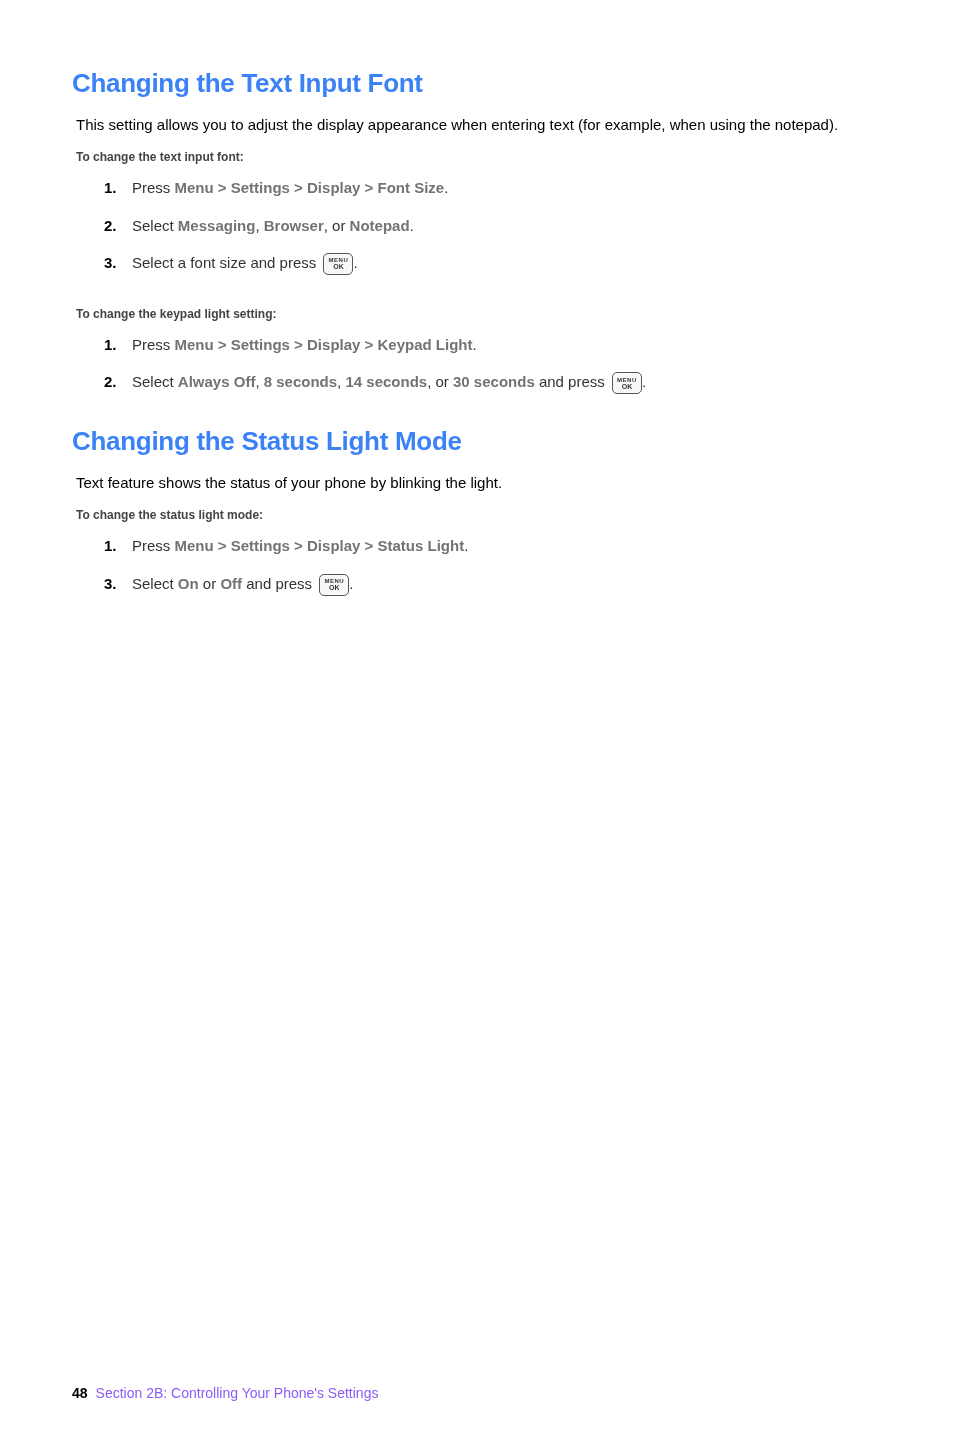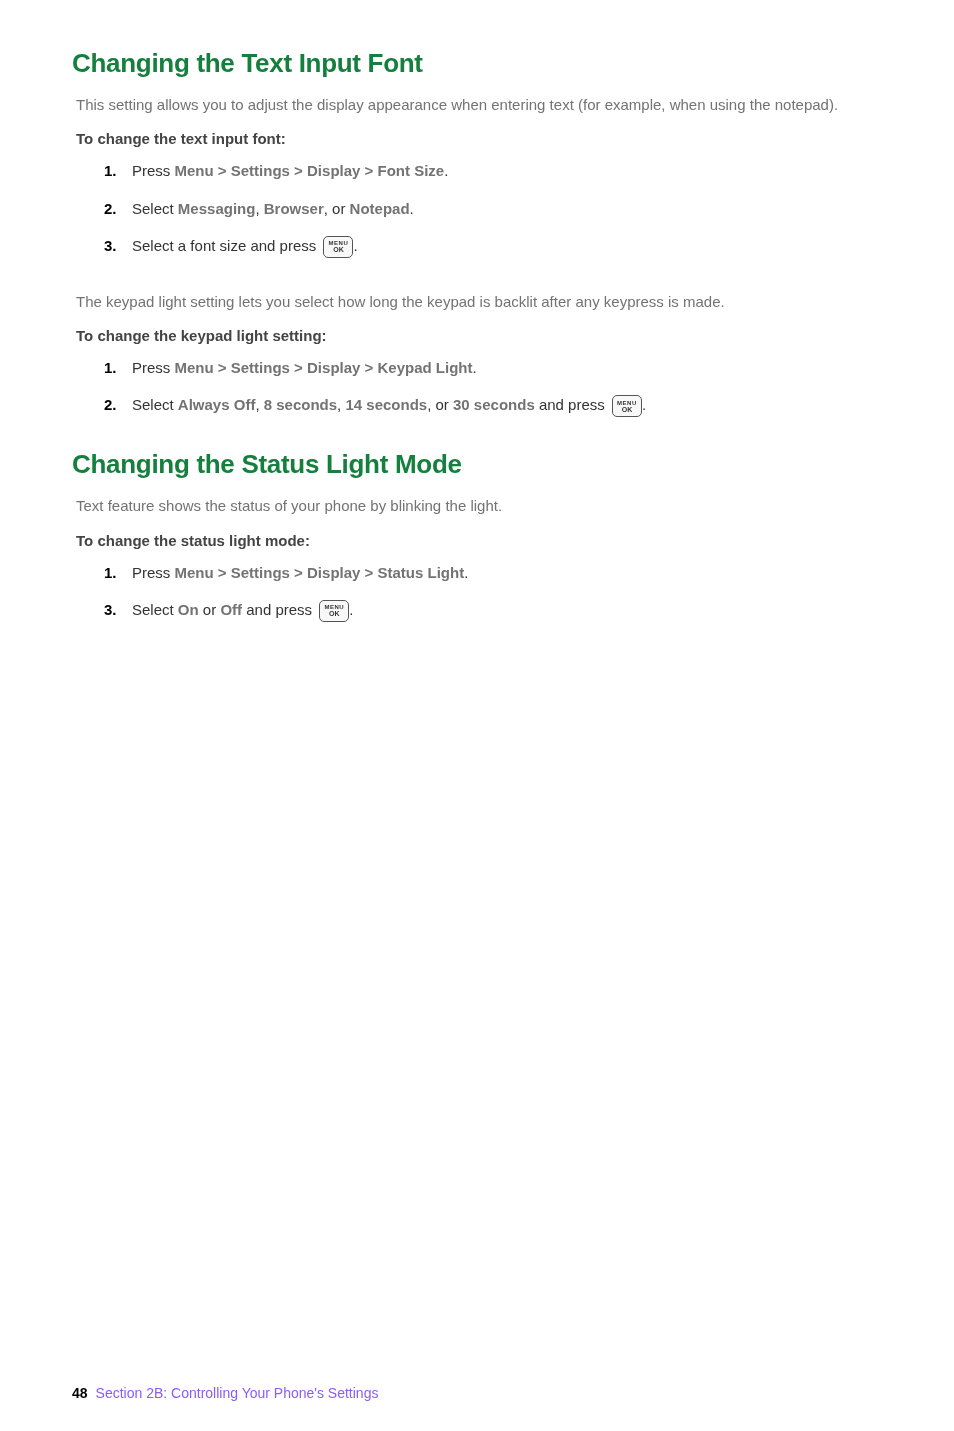--- a/index.html
+++ b/index.html
@@ -22,36 +22,37 @@
       max-width: 954px;
     }
 
     .section {
       margin-bottom: 32px;
     }
 
     .section-title {
       font-size: 26px;
       font-weight: 900;
-      color: #15803d;
+      color: #3b82f6;
       margin-bottom: 14px;
       font-family: 'Arial', sans-serif;
       letter-spacing: -0.3px;
+      margin-top: 20px;
     }
 
     .section-description {
       font-size: 15px;
-      color: #737373;
+      color: #000000;
       margin-bottom: 14px;
       line-height: 1.55;
       padding-left: 4px;
     }
 
     .instruction-label {
-      font-size: 15px;
+      font-size: 12px;
       font-weight: 700;
       color: #444;
       margin-bottom: 12px;
       padding-left: 4px;
     }
 
     .steps-list {
       list-style: none;
       padding: 0;
       margin-left: 32px;
@@ -165,21 +166,20 @@
           <span class="menu-ok-btn">
             <span class="top-text">MENU</span>
             <span class="bottom-text">OK</span>
           </span>.
         </span>
       </li>
     </ol>
   </div>
 
   <div class="section">
-    <p class="section-description">The keypad light setting lets you select how long the keypad is backlit after any keypress is made.</p>
     <p class="instruction-label">To change the keypad light setting:</p>
     <ol class="steps-list">
       <li class="step-item">
         <span class="step-number">1.</span>
         <span class="step-text">
           Press <b>Menu &gt; Settings &gt; Display &gt; Keypad Light</b>.
         </span>
       </li>
       <li class="step-item">
         <span class="step-number">2.</span>

